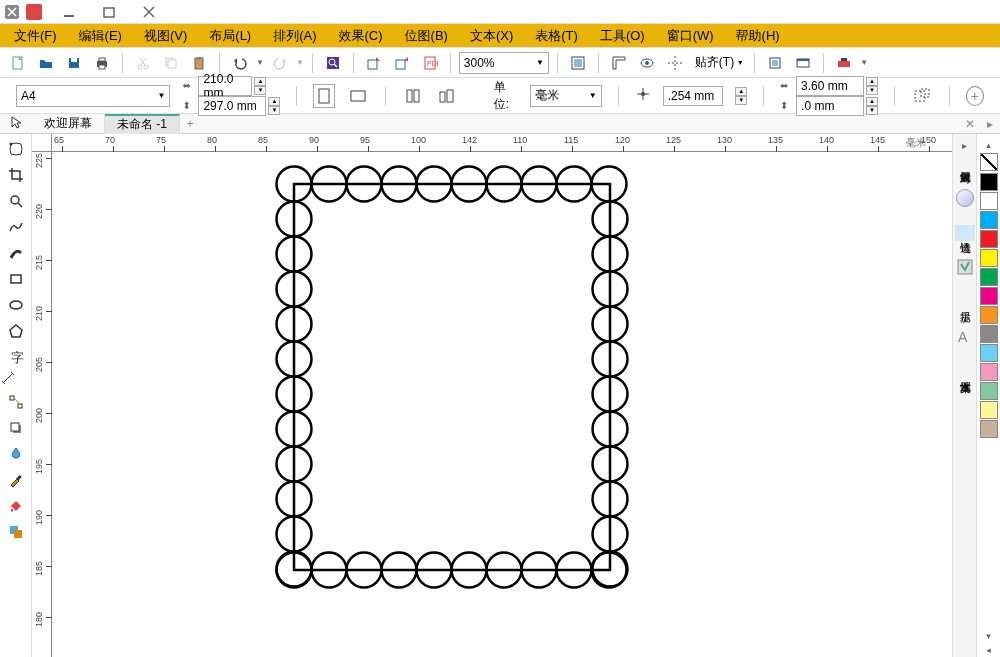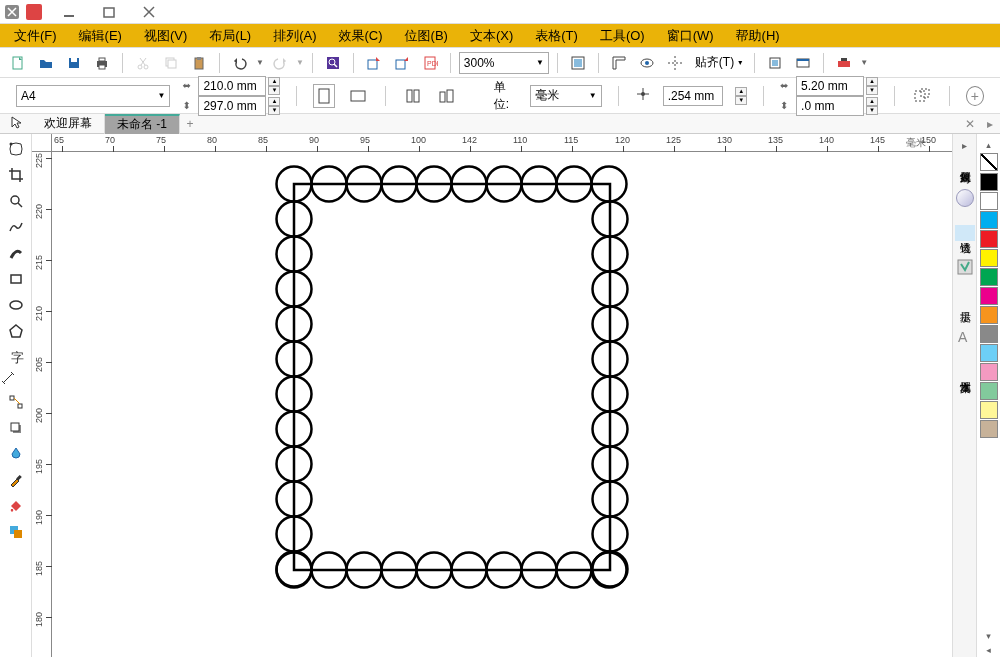--- a/index.html
+++ b/index.html
@@ -25,21 +25,21 @@
     .pb-input { height: 20px; border: 1px solid #aaa; background: #fff; padding: 0 4px; display: flex; align-items: center; }
     .spinner { display: flex; flex-direction: column; }
     .spinner .sb { width: 12px; height: 9px; border: 1px solid #aaa; background: #f5f5f5; font-size: 7px; display:flex; align-items:center; justify-content:center; cursor:pointer; }
     .dimgroup { display: flex; flex-direction: column; gap: 0; }
     .dimrow { display: flex; align-items: center; gap: 2px; }
     .diml { font-size: 10px; color: #666; width: 14px; }
     
     .tabbar { height: 20px; background: #f8f8f8; display: flex; align-items: center; border-bottom: 1px solid #ccc; }
     .tool-left { width: 32px; }
     .tab { padding: 2px 12px; height: 20px; display: flex; align-items: center; cursor: pointer; border-right: 1px solid #ddd; }
-    .tab.active { background: #a3a3a3; border-top: 2px solid #4a9; }
+    .tab.active { background: #e5e5e5; border-top: 2px solid #4a9; }
     .tab-add { width: 20px; text-align: center; color: #888; cursor: pointer; }
     
     .workspace { display: flex; height: 523px; background: #fff; }
     .toolbox { width: 32px; background: #fff; border-right: 1px solid #ddd; display: flex; flex-direction: column; padding-top: 2px; }
     .tool { width: 28px; height: 24px; margin: 1px auto; display: flex; align-items: center; justify-content: center; cursor: pointer; }
     
     .canvas-area { flex: 1; position: relative; overflow: hidden; background: #fff; }
     .ruler-h { position: absolute; top: 0; left: 20px; right: 0; height: 18px; background: #fff; border-bottom: 1px solid #888; display: flex; }
     .ruler-h .tick { position: absolute; top: 0; height: 18px; font-size: 9px; color: #444; }
     .ruler-h .tick .num { position: absolute; top: 1px; left: -8px; }
@@ -260,21 +260,21 @@
 </div>
 
 <div class="propbar">
   <span class="tb-combo" style="width:170px">
     <span style="flex:1">A4</span>
     <span class="arrow">▼</span>
   </span>
   <div class="dimgroup">
     <div class="dimrow">
       <span class="diml">⬌</span>
-      <span class="pb-input" style="width:68px">210.0 mm</span>
+      <span class="pb-input" style="width:54px">210.0 mm</span>
       <div class="spinner">
           <span class="sb">▴</span>
           <span class="sb">▾</span>
         </div>
     </div>
     <div class="dimrow">
       <span class="diml">⬍</span>
       <span class="pb-input" style="width:68px">297.0 mm</span>
       <div class="spinner">
           <span class="sb">▴</span>
@@ -319,21 +319,21 @@
       </svg></span>
   <span class="pb-input" style="width:66px">.254 mm</span>
   <div class="spinner">
       <span class="sb">▴</span>
       <span class="sb">▾</span>
     </div>
   <span class="tb-sep"></span>
   <div class="dimgroup">
     <div class="dimrow">
       <span class="diml">⬌</span>
-      <span class="pb-input" style="width:68px">5.20 mm</span>
+      <span class="pb-input" style="width:68px">3.60 mm</span>
       <div class="spinner">
           <span class="sb">▴</span>
           <span class="sb">▾</span>
         </div>
     </div>
     <div class="dimrow">
       <span class="diml">⬍</span>
       <span class="pb-input" style="width:68px">.0 mm</span>
       <div class="spinner">
           <span class="sb">▴</span>

